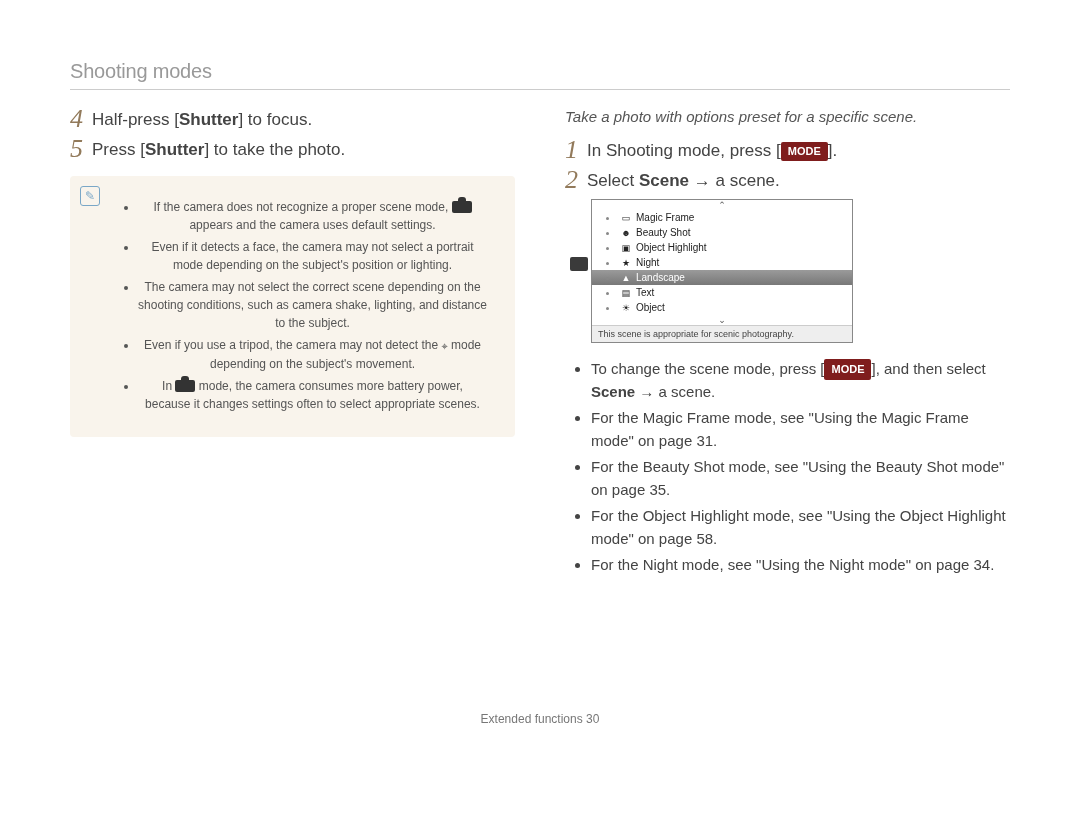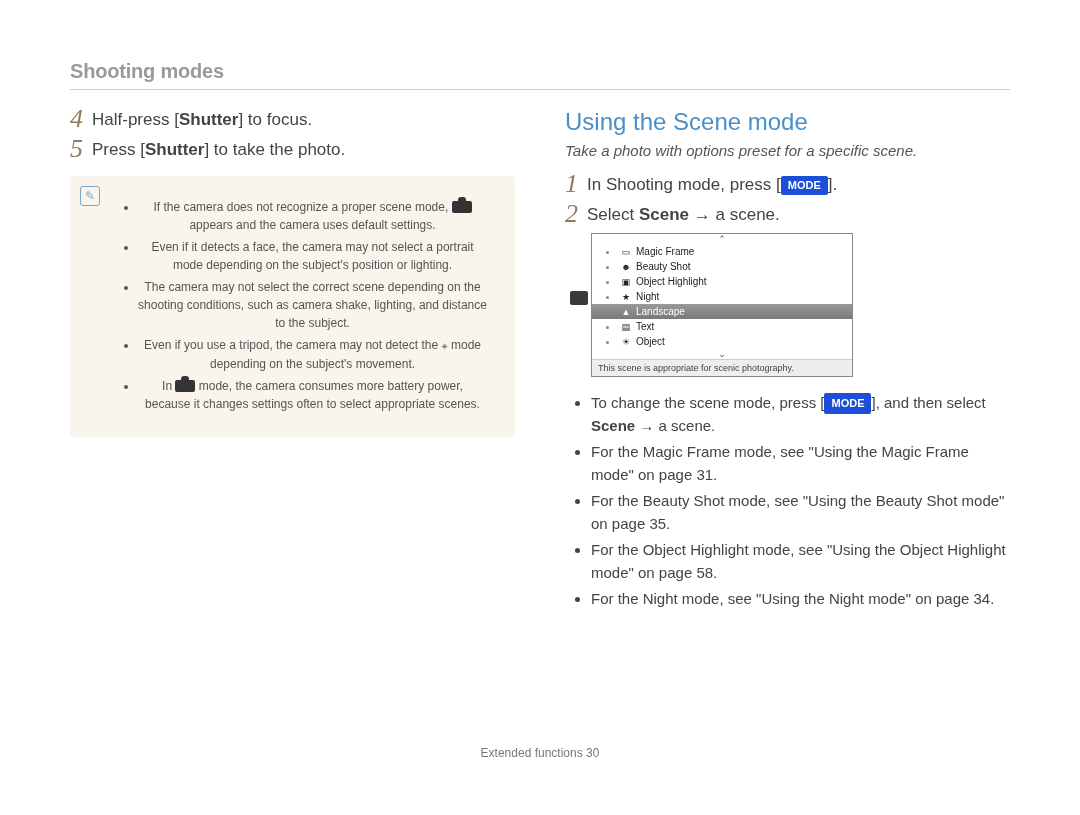--- a/index.html
+++ b/index.html
@@ -11,21 +11,21 @@
     width: 1080px;
     height: 815px;
     box-sizing: border-box;
   }
   .page {
     padding: 60px 70px 30px 70px;
   }
   .header {
     color: #999;
     font-size: 20px;
-    font-weight: 700;
+    font-weight: 400;
     letter-spacing: -0.2px;
     border-bottom: 1px solid #ccc;
     padding-bottom: 6px;
     margin-bottom: 18px;
   }
   .columns {
     display: flex;
     gap: 50px;
   }
   .col {
@@ -105,21 +105,21 @@
     margin: 0 0 6px 0;
   }
   .intro {
     font-size: 15px;
     color: #555;
     margin-bottom: 14px;
     font-style: italic;
   }
   .mode-pill {
     display: inline-block;
-    background: #1d4ed8;
+    background: #7f1d1d;
     color: #fff;
     font-weight: bold;
     font-size: 11px;
     padding: 2px 7px;
     border-radius: 2px;
     vertical-align: 1px;
   }
   .scene-list {
     border: 1px solid #888;
     width: 260px;
@@ -207,21 +207,20 @@
             <li>If the camera does not recognize a proper scene mode, <span class="inline-icon"></span> appears and the camera uses default settings.</li>
             <li>Even if it detects a face, the camera may not select a portrait mode depending on the subject's position or lighting.</li>
             <li>The camera may not select the correct scene depending on the shooting conditions, such as camera shake, lighting, and distance to the subject.</li>
             <li>Even if you use a tripod, the camera may not detect the <span class="inline-icon-small">⌖</span> mode depending on the subject's movement.</li>
             <li>In <span class="inline-icon"></span> mode, the camera consumes more battery power, because it changes settings often to select appropriate scenes.</li>
           </ul>
       </div>
     </div>
 
     <div class="col">
-      <h2 class="section-title">Using the Scene mode</h2>
       <div class="intro">Take a photo with options preset for a specific scene.</div>
 
       <div id="right-steps">
           <div class="step">
             <span class="num">1</span>
             <span class="txt">In Shooting mode, press [<span class="mode-pill">MODE</span>].</span>
           </div>
           <div class="step">
             <span class="num">2</span>
             <span class="txt">Select <b>Scene</b> → a scene.</span>

